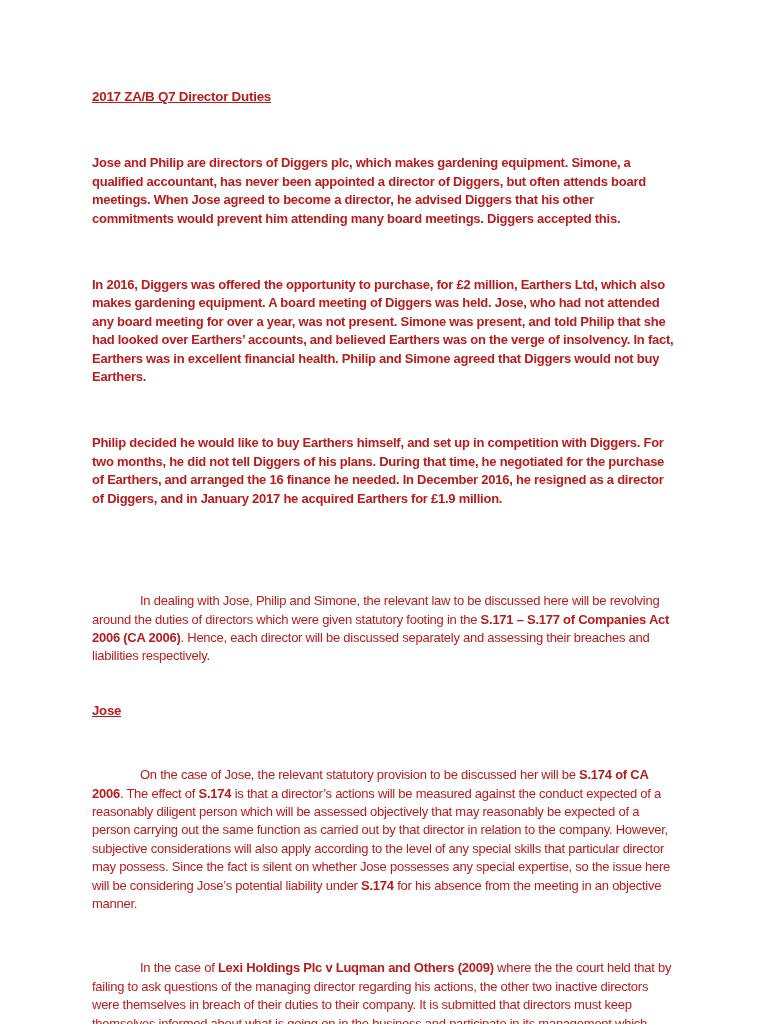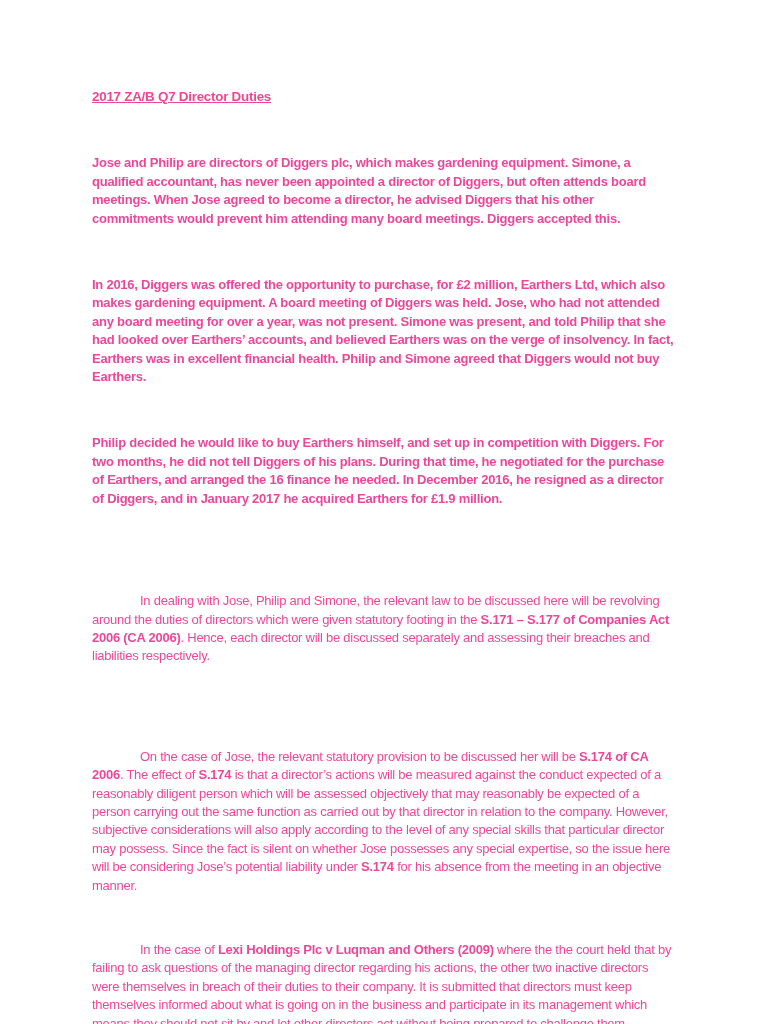--- a/index.html
+++ b/index.html
@@ -42,25 +42,26 @@
     text-indent: 48px;
     margin-top: 46px;
   }
   .b { font-weight: 700; }
   .u { text-decoration: underline; }
   .spacer { width: 100%; }
 </style>
 </head>
 <body>
 
-<div class="page" style="color: #ec4899; background: rgb(255, 255, 255); border-radius: 14px;">
+<div class="page" style="color: #b91c1c; background: rgb(255, 255, 255); border-radius: 14px;">
   <div>
       <h2 class="title"><span class="b u">2017 ZA/B Q7 Director Duties</span></h2>
       <p class="para question"><span>Jose and Philip are directors of Diggers plc, which makes gardening equipment. Simone, a qualified accountant, has never been appointed a director of Diggers, but often attends board meetings. When Jose agreed to become a director, he advised Diggers that his other commitments would prevent him attending many board meetings. Diggers accepted this.</span></p>
       <p class="para question"><span>In 2016, Diggers was offered the opportunity to purchase, for £2 million, Earthers Ltd, which also makes gardening equipment. A board meeting of Diggers was held. Jose, who had not attended any board meeting for over a year, was not present. Simone was present, and told Philip that she had looked over Earthers’ accounts, and believed Earthers was on the verge of insolvency. In fact, Earthers was in excellent financial health. Philip and Simone agreed that Diggers would not buy Earthers.</span></p>
       <p class="para question"><span>Philip decided he would like to buy Earthers himself, and set up in competition with Diggers. For two months, he did not tell Diggers of his plans. During that time, he negotiated for the purchase of Earthers, and arranged the 16 finance he needed. In December 2016, he resigned as a director of Diggers, and in January 2017 he acquired Earthers for £1.9 million.</span></p>
       <div class="spacer" style="height: 26px;"></div>
       <p class="para indent"><span>In dealing with Jose, Philip and Simone, the relevant law to be discussed here will be revolving around the duties of directors which were given statutory footing in the  </span><span class="b">S.171 – S.177 of Companies Act 2006 (CA 2006)</span><span>. Hence, each director will be discussed separately and assessing their breaches and liabilities respectively.</span></p>
       <div class="spacer" style="height: 24px;"></div>
+      <h2 class="heading"><span class="b u">Jose</span></h2>
       <p class="para indent"><span>On the case of Jose, the relevant statutory provision to be discussed her will be </span><span class="b">S.174 of CA 2006</span><span>. The effect of </span><span class="b">S.174</span><span> is that a director’s actions will be measured against the conduct expected of a reasonably diligent person which will be assessed objectively that may reasonably be expected of a person carrying out the same function as carried out by that director in relation to the company. However, subjective considerations will also apply according to the level of any special skills that particular director may possess. Since the fact is silent on whether Jose possesses any special expertise, so the issue here will be considering Jose’s potential liability under </span><span class="b">S.174</span><span> for his absence from the meeting in an objective manner.</span></p>
       <p class="para indent"><span>In the case of </span><span class="b">Lexi Holdings Plc v Luqman and Others (2009)</span><span> where the the court held that by failing to ask questions of the managing director regarding his actions, the other two inactive directors were themselves in breach of their duties to their company. It is submitted that directors must keep themselves informed about what is going on in the business and participate in its management which means they should not sit by and let other directors act without being prepared to challenge them, regardless of how dominant they are.</span></p>
     </div>
 </div>
 
 </body></html>

